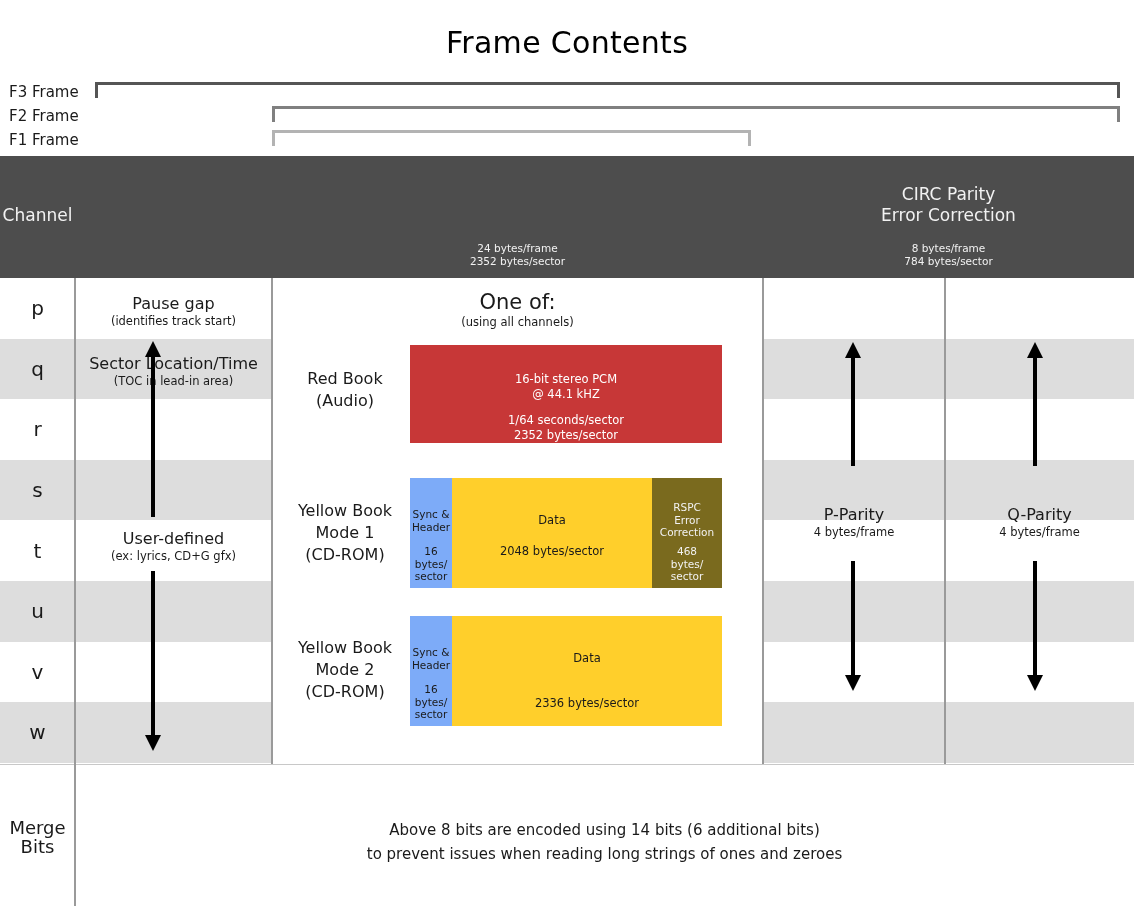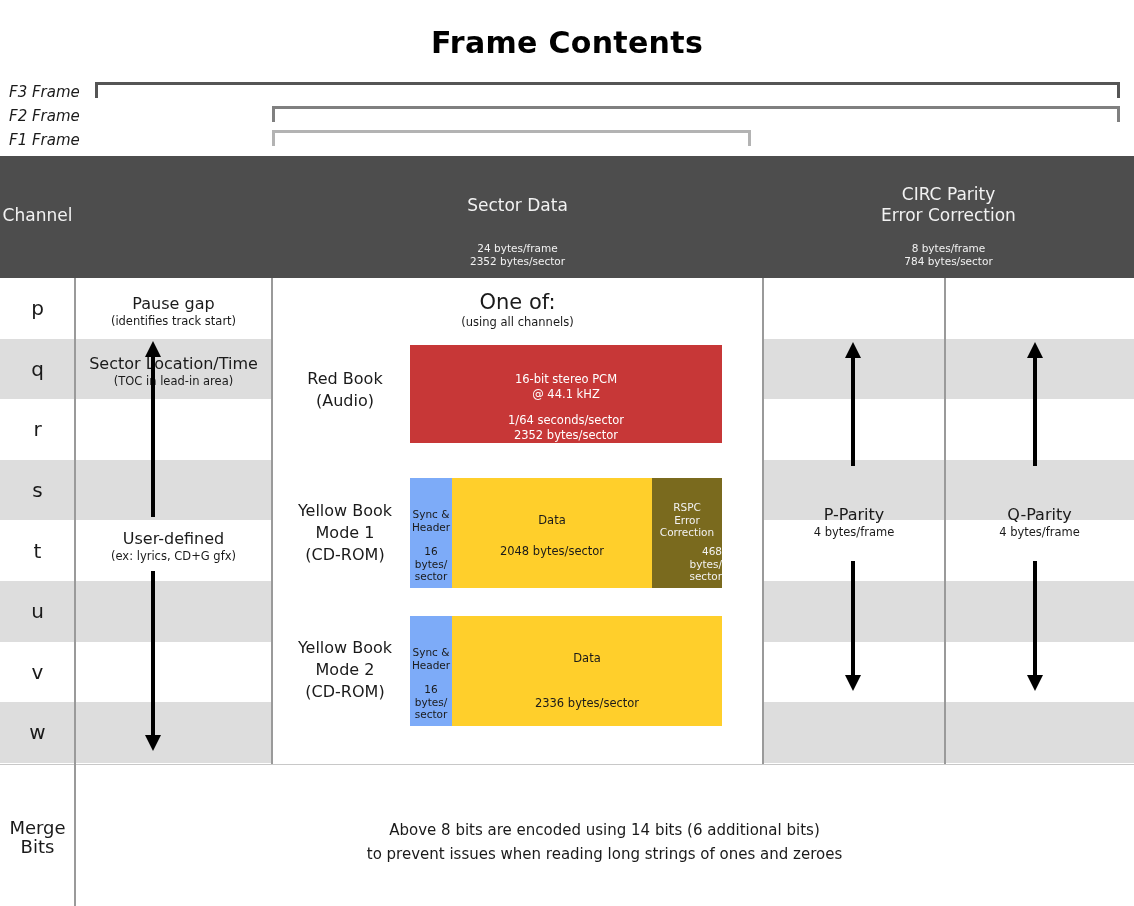--- a/index.html
+++ b/index.html
@@ -6,29 +6,29 @@
   body{
     font-family:"DejaVu Sans", sans-serif;
     width:1134px;height:906px;position:relative;overflow:hidden;
     color:#1a1a1a;
   }
   .root{position:relative;width:1134px;height:906px;}
 
   
   #page-title{
     position:absolute;left:0;top:25px;width:1134px;text-align:center;
-    font-size:30px;font-weight:bold;letter-spacing:.3px;color:#000;
+    font-size:30px;font-weight:normal;letter-spacing:.3px;color:#000;
     font-family:"DejaVu Sans", sans-serif;
   }
 
   
   .frame-row{position:absolute;height:24px;}
   .frame-label{
     position:absolute;right:0;top:0;width:86px;text-align:left;
-    font-size:15px;color:#1a1a1a;line-height:24px;white-space:nowrap;font-style:italic;
+    font-size:15px;color:#1a1a1a;line-height:24px;white-space:nowrap;
   }
   .bracket{position:absolute;box-sizing:border-box;}
   .bracket .top{position:absolute;left:0;top:0;height:3px;width:100%;}
   .bracket .lcap{position:absolute;left:0;top:0;width:3px;height:16px;}
   .bracket .rcap{position:absolute;right:0;top:0;width:3px;height:16px;}
 
   
   #header-band{
     position:absolute;left:0;top:156px;width:1134px;height:122px;
     background:#4d4d4d;color:#f2f2f2;
@@ -164,23 +164,20 @@
     <div class="rcap" style="background:#b3b3b3;"></div>
   </div>
 
   <div id="header-band">
     <div class="hdr-col" id="hdr-channel">
       <div class="hdr-title">Channel</div>
     </div>
 
 
     <div class="hdr-col" id="hdr-sector">
-      <div class="block-top">
-        <div class="hdr-title">Sector Data</div>
-      </div>
       <div class="hdr-bytes">
         <div>24 bytes/frame</div>
         <div>2352 bytes/sector</div>
       </div>
     </div>
 
     <div class="hdr-col" id="hdr-circ">
       <div class="block-top">
         <div class="hdr-title">CIRC Parity</div>
         <div class="hdr-title">Error Correction</div>
@@ -291,21 +288,21 @@
         <div class="seg-size" style="top:67px;">
           <div>2048 bytes/sector</div>
         </div>
       </div>
       <div class="seg" style="left:242px;width:70px;background:#7a6a1e;color:#f2f2f2;">
         <div class="seg-name" style="top:23px;">
           <div>RSPC</div>
           <div>Error</div>
           <div>Correction</div>
         </div>
-        <div class="seg-size" style="top:67px;text-align:right;">
+        <div class="seg-size" style="top:67px;">
           <div>468</div>
           <div>bytes/</div>
           <div>sector</div>
         </div>
       </div>
     </div>
 
     <div class="book-label" style="left:275px;top:359px;width:140px;">
       <div>Yellow Book</div>
       <div>Mode 2</div>

